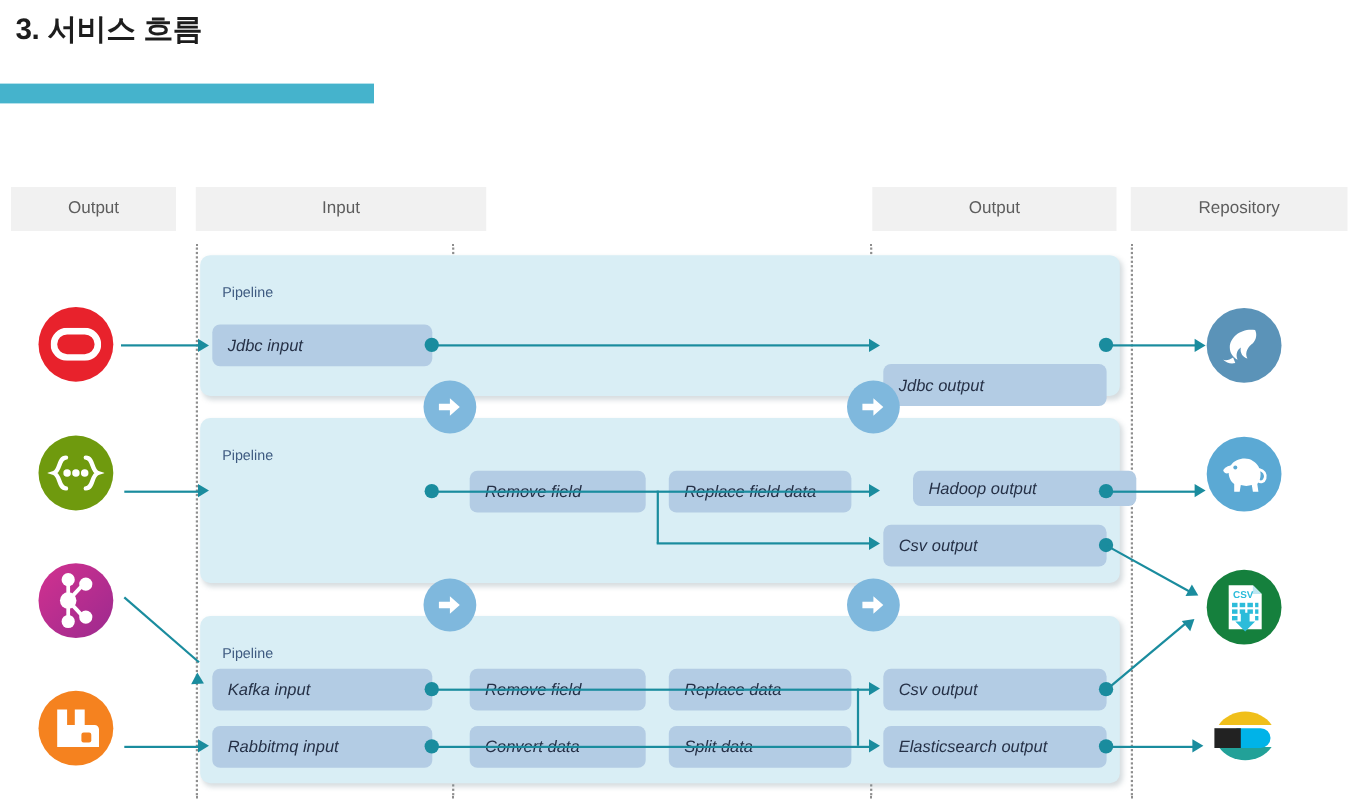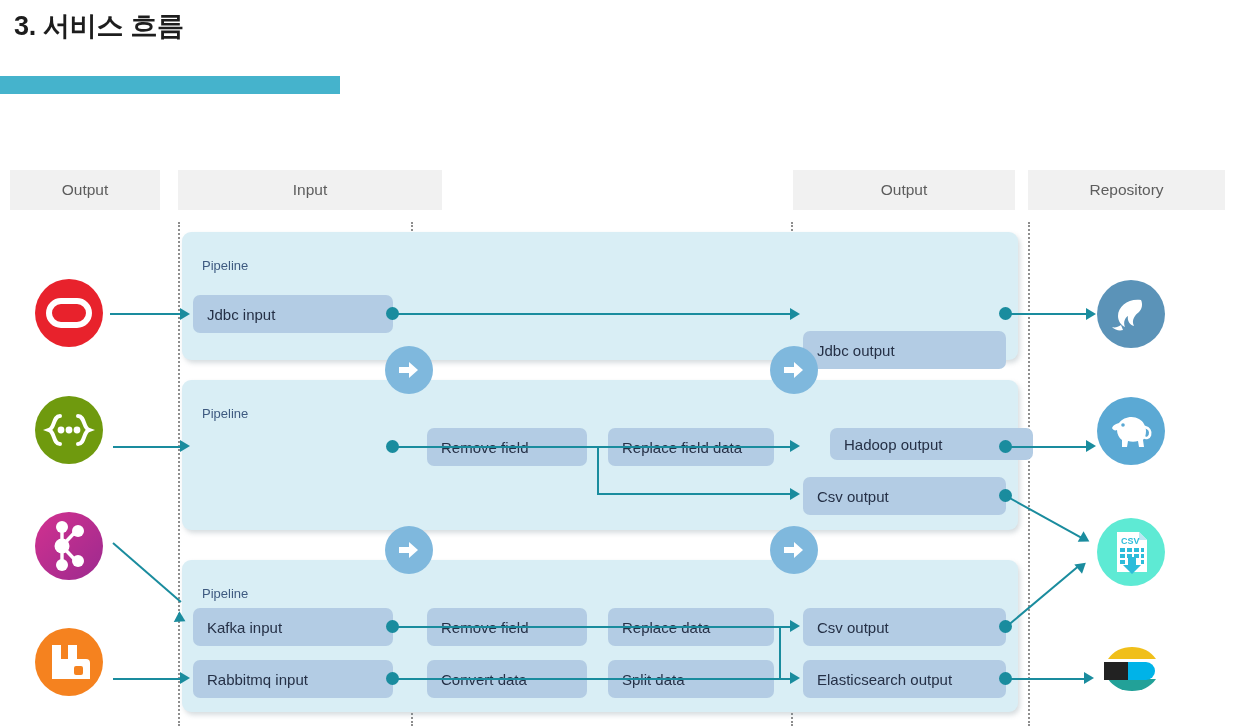--- a/index.html
+++ b/index.html
@@ -51,20 +51,21 @@
 
   
   .node {
     position: absolute;
     background: #b3cce4;
     border-radius: 7px;
     display: flex; align-items: center;
     padding-left: 14px;
     font-size: 15px;
     color: #253046;
+    font-style: italic;
   }
 
   
   .wire { position: absolute; background: #1a8c9e; }
   .wire-h { height: 2px; }
   .wire-v { width: 2px; }
   .dot {
     position: absolute; width: 13px; height: 13px;
     border-radius: 50%; background: #1a8c9e;
   }
@@ -257,21 +258,21 @@
     <div class="circle-icon" style="background:#5ba9d4;">
       <svg width="48" height="40" viewBox="0 0 48 40">
         <path d="M12 12 c4-6 14-8 20-4 4 2 7 7 7 12 0 4-1 7-3 9 l1 7 h-5 l-1-6 c-3 1-7 1-10 0 l-1 6 h-5 l0-7 c-3-2-5-6-5-10 -2 1-4 0-5-2 1-3 4-4 7-5z" fill="#ffffff"></path>
         <path d="M38 16 c4 1 6 4 5 8 -1 3-4 4-6 2" fill="none" stroke="#ffffff" stroke-width="2.6" stroke-linecap="round"></path>
         <circle cx="16" cy="14" r="1.8" fill="#5ba9d4"></circle>
       </svg>
     </div>
   </div>
 
   <div class="icon-wrap" style="left:1097px;top:518px;">
-    <div class="circle-icon" style="background:#5eead4;text-decoration:underline;">
+    <div class="circle-icon" style="background:#15803d;text-decoration:underline;">
       <svg width="44" height="46" viewBox="0 0 44 46">
         <path d="M8 3 h22 l8 8 v32 H8 z" fill="#ffffff"></path>
         <path d="M30 3 l8 8 h-8 z" fill="#bde7f2"></path>
         <text x="12" y="15" font-family="Liberation Sans, sans-serif" font-size="9" font-weight="bold" fill="#2cbcda">CSV</text>
         <g fill="#2cbcda">
           <rect x="11" y="19" width="5" height="4"></rect>
             <rect x="18" y="19" width="5" height="4"></rect>
             <rect x="25" y="19" width="5" height="4"></rect>
             <rect x="32" y="19" width="3" height="4"></rect>
           <rect x="11" y="25" width="5" height="4"></rect>

